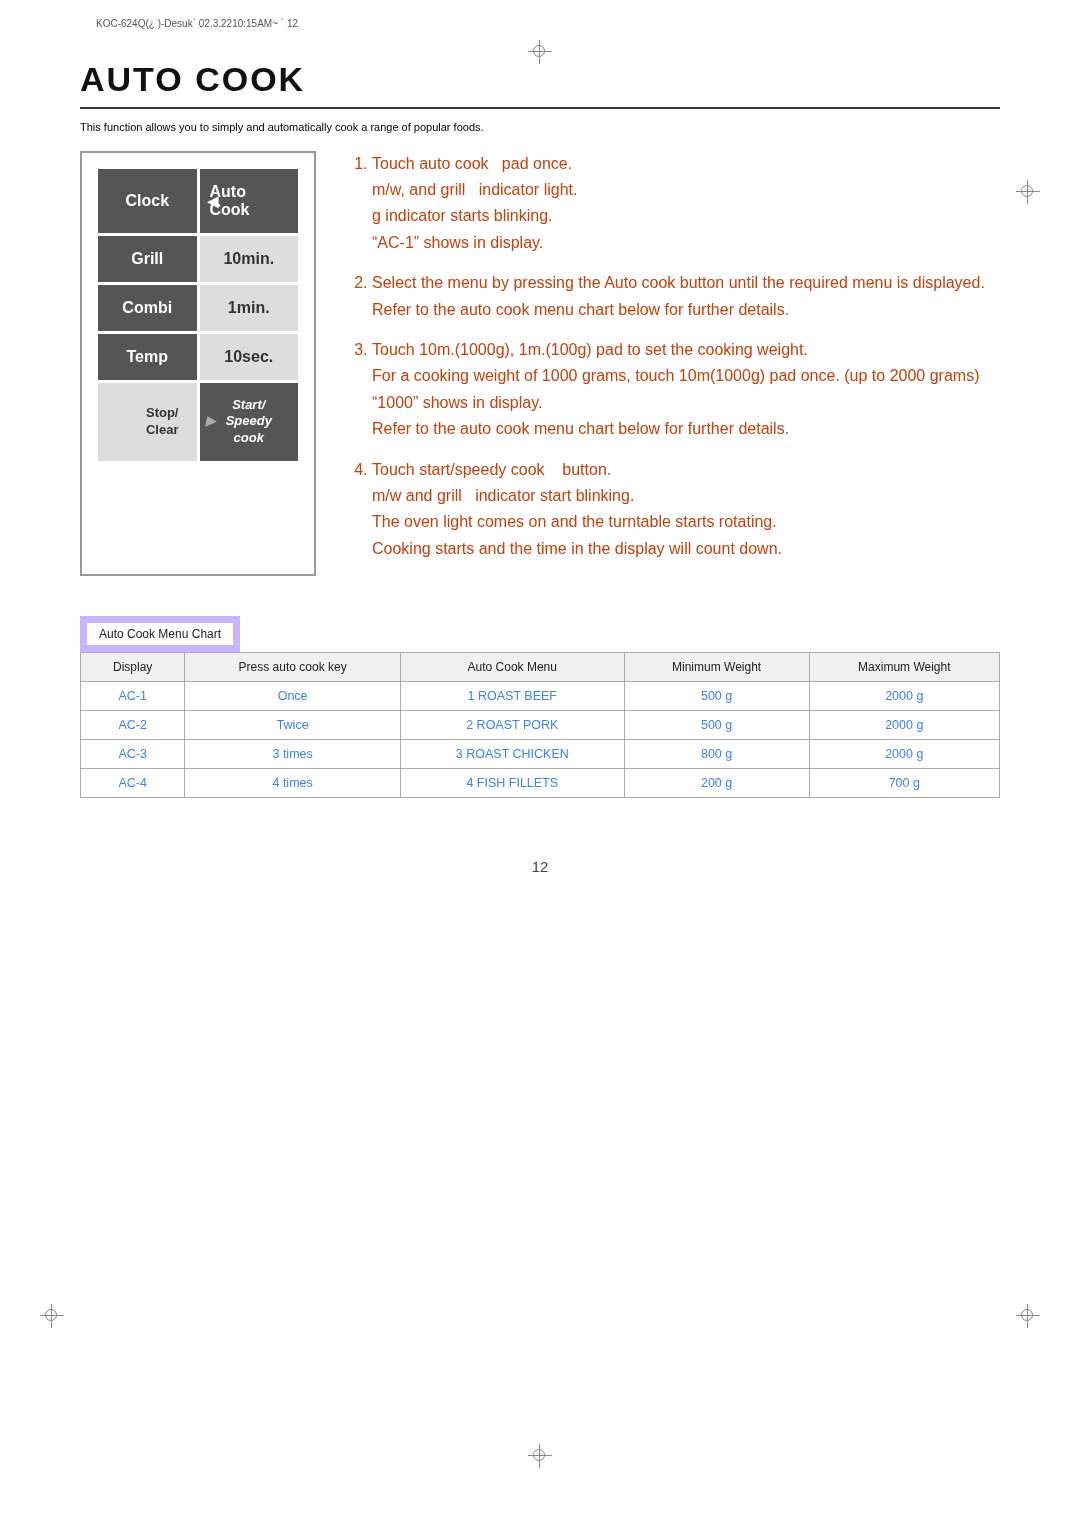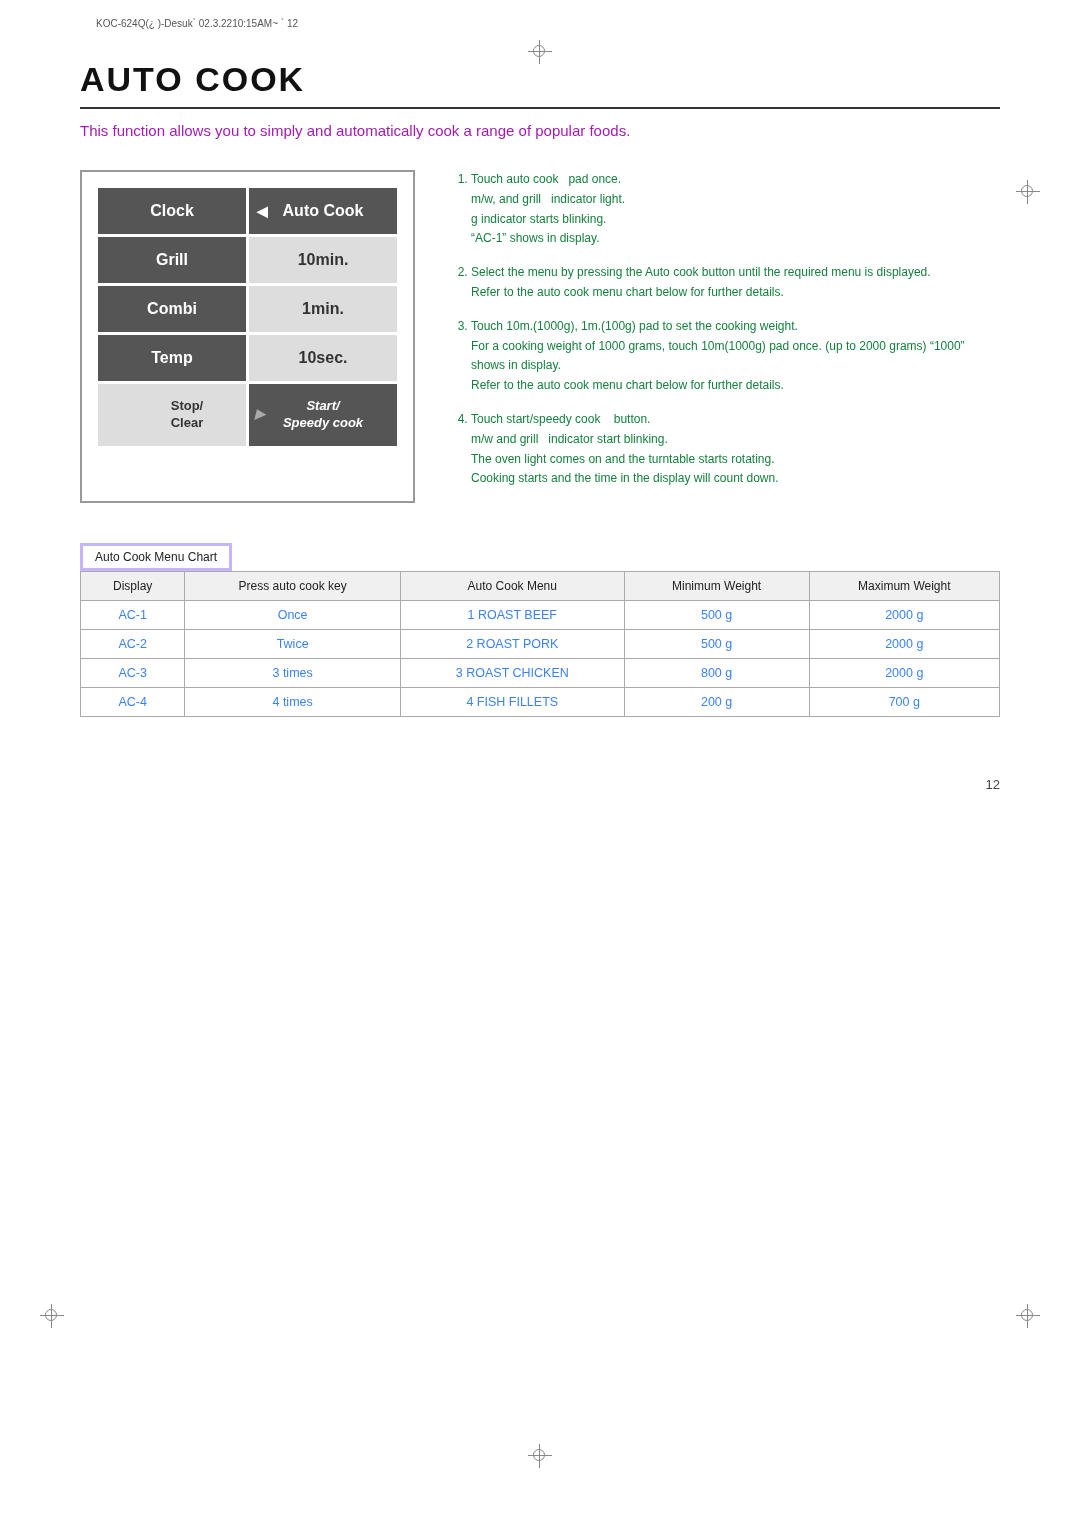--- a/index.html
+++ b/index.html
@@ -61,39 +61,39 @@
       font-weight: bold;
       letter-spacing: 2px;
       margin-bottom: 10px;
       padding-bottom: 8px;
       border-bottom: 2px solid #333;
       color: #111;
     }
 
     
     .description {
-      font-size: 15px;
+      font-size: 11px;
       line-height: 1.6;
-      margin-bottom: 27px;
-      color: #a21caf;
+      margin-bottom: 14px;
+      color: #000000;
     }
 
     
     .main-content {
       display: flex;
       gap: 40px;
       margin-bottom: 40px;
     }
 
     
     .control-panel {
       background: #fff;
       border: 2px solid #999;
       padding: 16px;
-      width: 335px;
+      width: 236px;
       flex-shrink: 0;
     }
 
     .button-grid {
       display: grid;
       grid-template-columns: 1fr 1fr;
       gap: 3px;
     }
 
     .btn {
@@ -120,40 +120,40 @@
       text-align: center;
     }
 
     .btn-italic {
       font-style: italic;
     }
 
     
     .instructions {
       flex: 1;
-      font-size: 12px;
+      font-size: 16px;
       line-height: 1.65;
-      color: #15803d;
+      color: #c2410c;
     }
 
     .instructions ol {
       padding-left: 16px;
     }
 
     .instructions ol li {
       margin-bottom: 14px;
     }
 
     
     .chart-section {
       margin-top: 20px;
     }
 
     .chart-label-box {
-      border: 3px solid #c4b5fd;
+      border: 7px solid #c4b5fd;
       display: inline-block;
       padding: 4px 12px;
       font-size: 12px;
       margin-bottom: 0;
       background: #fff;
     }
 
     
     .menu-table {
       width: 100%;
@@ -173,23 +173,23 @@
       font-weight: normal;
       font-size: 12px;
     }
 
     .menu-table td {
       color: #3b82f6;
     }
 
     
     .page-number {
-      text-align: right;
+      text-align: center;
       margin-top: 60px;
-      font-size: 13px;
+      font-size: 15px;
       color: #444;
     }
   </style>
 </head>
 <body>
 
 <div class="reg-mark rm-top-center">
   <div class="reg-mark-circle"></div>
 </div>
 <div class="reg-mark rm-right-top">

